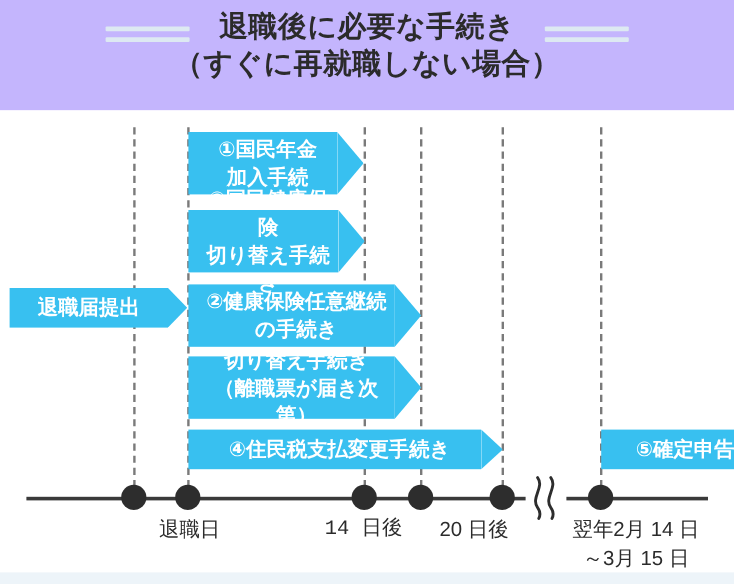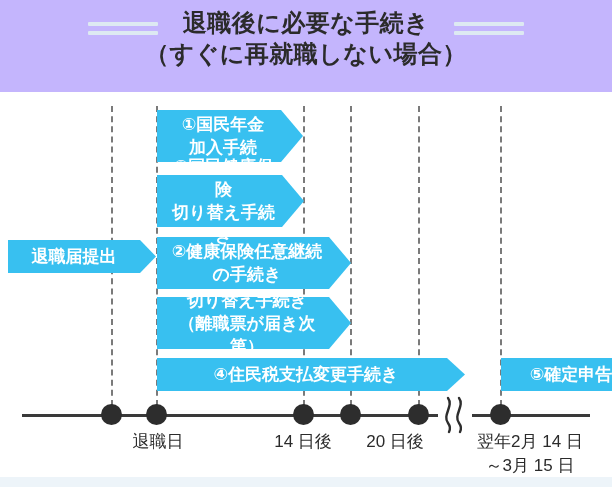--- a/index.html
+++ b/index.html
@@ -256,21 +256,21 @@
 の手続き</div>
     </div>
 
     <div class="bar" style="left:157px; top:205px; width:194px;">
       <div class="body"></div>
       <div class="tip"></div>
       <div class="label">切り替え手続き
 （離職票が届き次第）</div>
     </div>
 
-    <div class="bar short" style="left:157px; top:266px; width:262px;padding-left:46px;">
+    <div class="bar short" style="left:157px; top:266px; width:262px;">
       <div class="body"></div>
       <div class="tip"></div>
       <div class="label">④住民税支払変更手続き</div>
     </div>
 
     <div class="bar short" style="left:501px; top:266px; width:110px;padding-left:40px;">
       <div class="body"></div>
       <div class="tip"></div>
       <div class="label">⑤確定申告</div>
     </div>
@@ -287,21 +287,21 @@
     <div class="dot" style="left:111px;"></div>
     <div class="dot" style="left:156px;"></div>
     <div class="dot" style="left:303px;"></div>
     <div class="dot" style="left:350px;"></div>
     <div class="dot" style="left:418px;"></div>
     <div class="dot" style="left:500px;"></div>
 
     <div class="tick-label" style="left:111px; width:120px;margin-top:46px;">退職日より
 14 日前</div>
     <div class="tick-label" style="left:158px; width:90px;">退職日</div>
-    <div class="tick-label" style="left:303px; width:90px;">14 日後</div>
+    <div class="tick-label" style="left:303px; width:90px;font-family:Liberation Mono, monospace;">14 日後</div>
     <div class="tick-label" style="left:371px; width:90px;margin-left:24px;">20 日後</div>
     <div class="tick-label" style="left:530px; width:150px;">翌年2月 14 日
 ～3月 15 日</div>
 
   </div>
 
   <div class="footer-strip"></div>
 
 </div>
 

